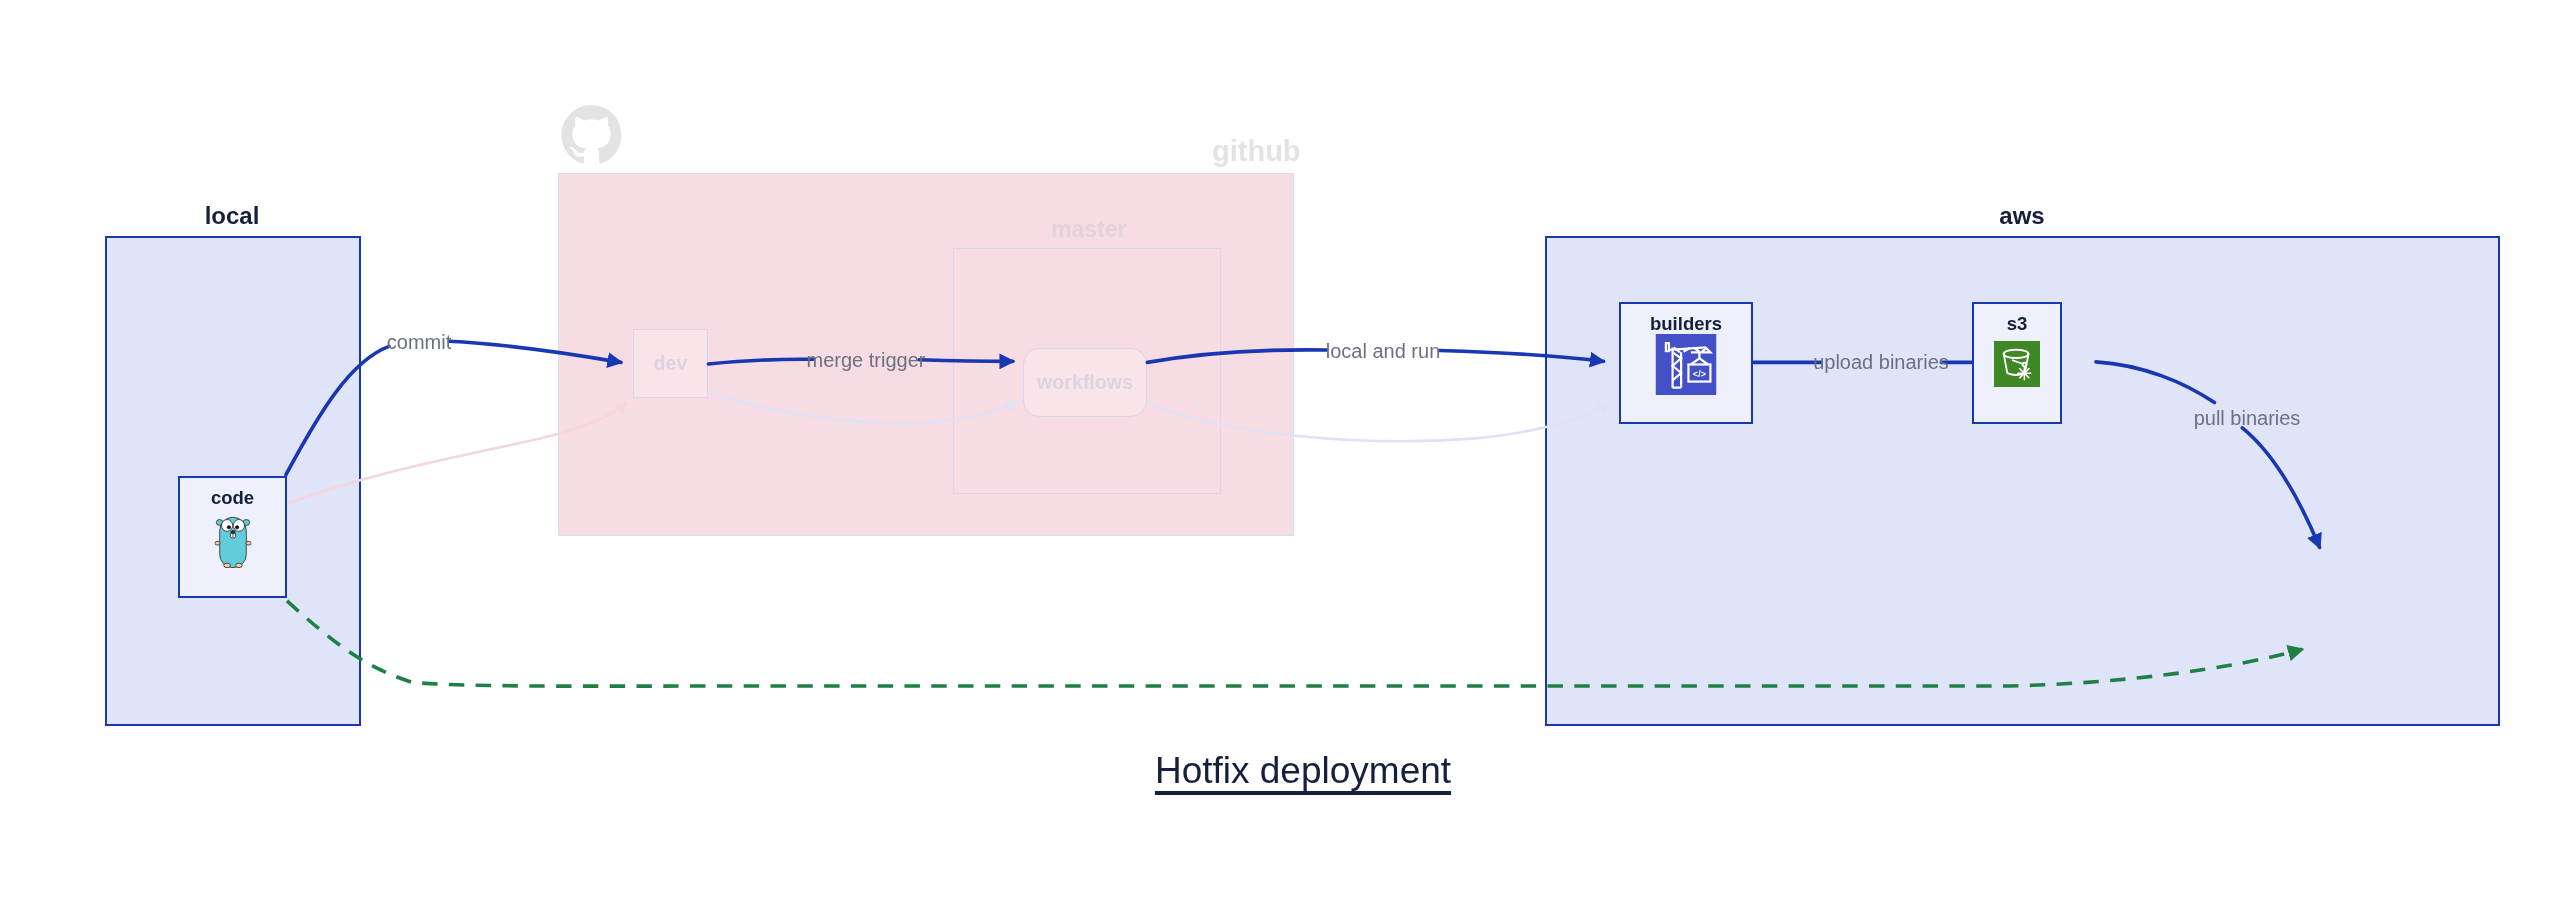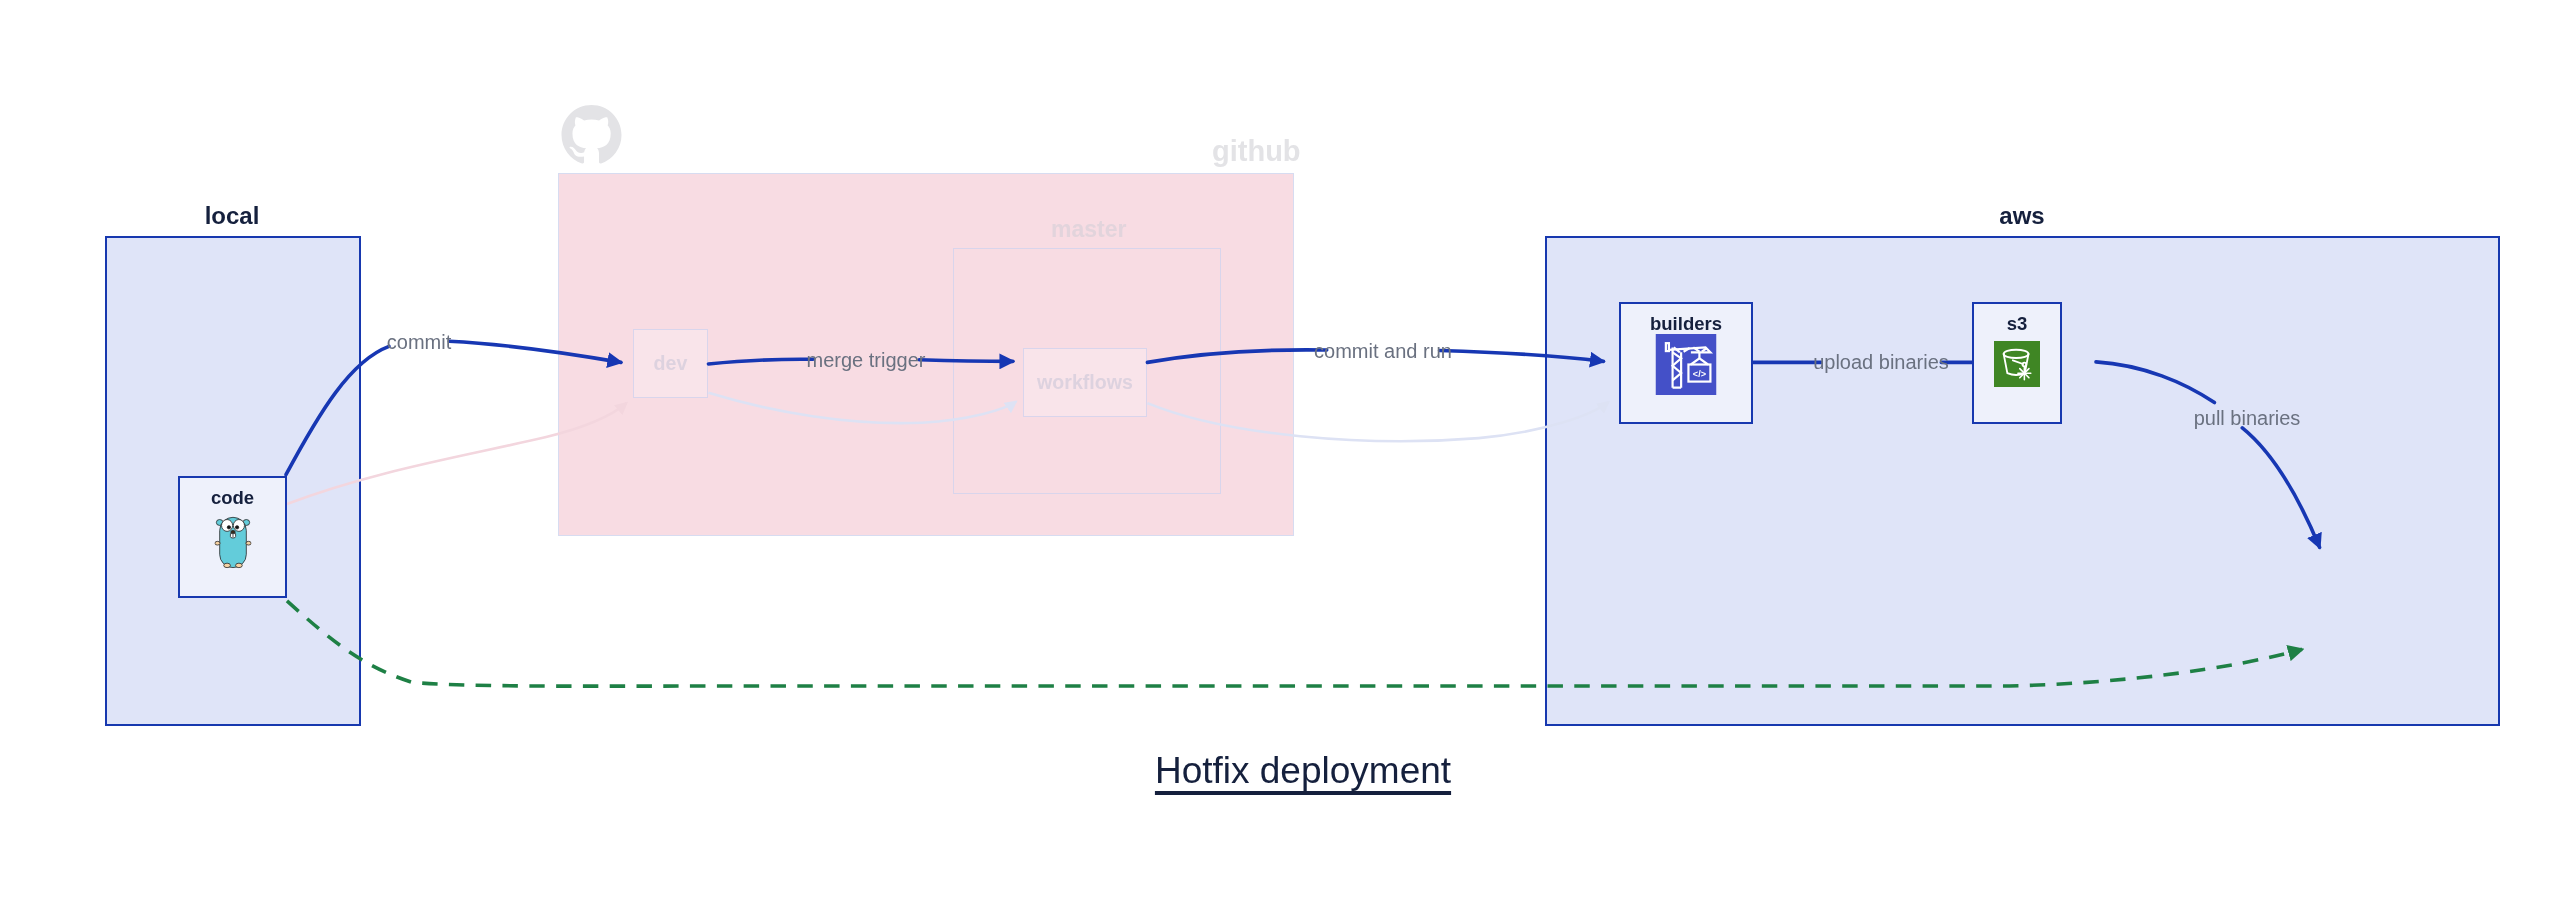--- a/index.html
+++ b/index.html
@@ -47,21 +47,21 @@
   <div class="ghost-text" style="left:1212px;top:135px;font-size:29px;">github</div>
 
   <div class="github-box"></div>
 
   <div class="ghost-text" style="left:1051px;top:216px;font-size:23px;font-weight:600;color:#e2d4dc;">master</div>
   <div class="master-box"></div>
 
   <div class="faded-node" style="left:633px;top:329px;width:75px;height:69px;">
     <span class="node-label">dev</span>
   </div>
-  <div class="faded-node" style="left:1023px;top:348px;width:124px;height:69px;">
+  <div class="faded-node" style="left:1023px;top:348px;width:124px;height:69px;border-radius:16px;">
     <span class="node-label">workflows</span>
   </div>
 
   <div class="group-label" style="left:232px;top:202px;">local</div>
   <div class="group-box" style="left:105px;top:236px;width:256px;height:490px;"></div>
 
   <div class="group-label" style="left:2022px;top:202px;">aws</div>
   <div class="group-box" style="left:1545px;top:236px;width:955px;height:490px;"></div>
 
   <svg class="edges-svg" width="2604" height="902" viewBox="0 0 5054 1750">
@@ -111,21 +111,21 @@
       <path d="M 4352 830 C 4420 885, 4468 980, 4502 1062" marker-end="url(#arrow-blue)"></path>
     </g>
 
     <g fill="none" stroke="var(--green)" stroke-width="7" stroke-dasharray="30 22">
       <path d="M 557 1166 C 640 1240, 700 1292, 800 1324 C 900 1334, 1200 1331, 1500 1331 L 3900 1331 C 4120 1326, 4330 1298, 4468 1260" marker-end="url(#arrow-green)"></path>
     </g>
   </svg>
 
   <div class="edge-label" style="left:419px;top:342px;">commit</div>
   <div class="edge-label" style="left:866px;top:360px;">merge trigger</div>
-  <div class="edge-label" style="left:1383px;top:351px;">commit and run</div>
+  <div class="edge-label" style="left:1383px;top:351px;">local and run</div>
   <div class="edge-label" style="left:1881px;top:362px;">upload binaries</div>
   <div class="edge-label" style="left:2247px;top:418px;">pull binaries</div>
 
   <div class="node" style="left:1619px;top:302px;width:134px;height:122px;">
     <span class="node-label">builders</span>
     <svg class="node-icon" style="top:30px;" width="61" height="61" viewBox="0 0 100 100">
       <rect x="0" y="0" width="100" height="100" fill="var(--codebuild)"></rect>
       <g stroke="#fff" stroke-width="3.6" fill="none">
         <rect x="17" y="15" width="5" height="13"></rect>
         <line x1="28" y1="22" x2="28" y2="88"></line>

